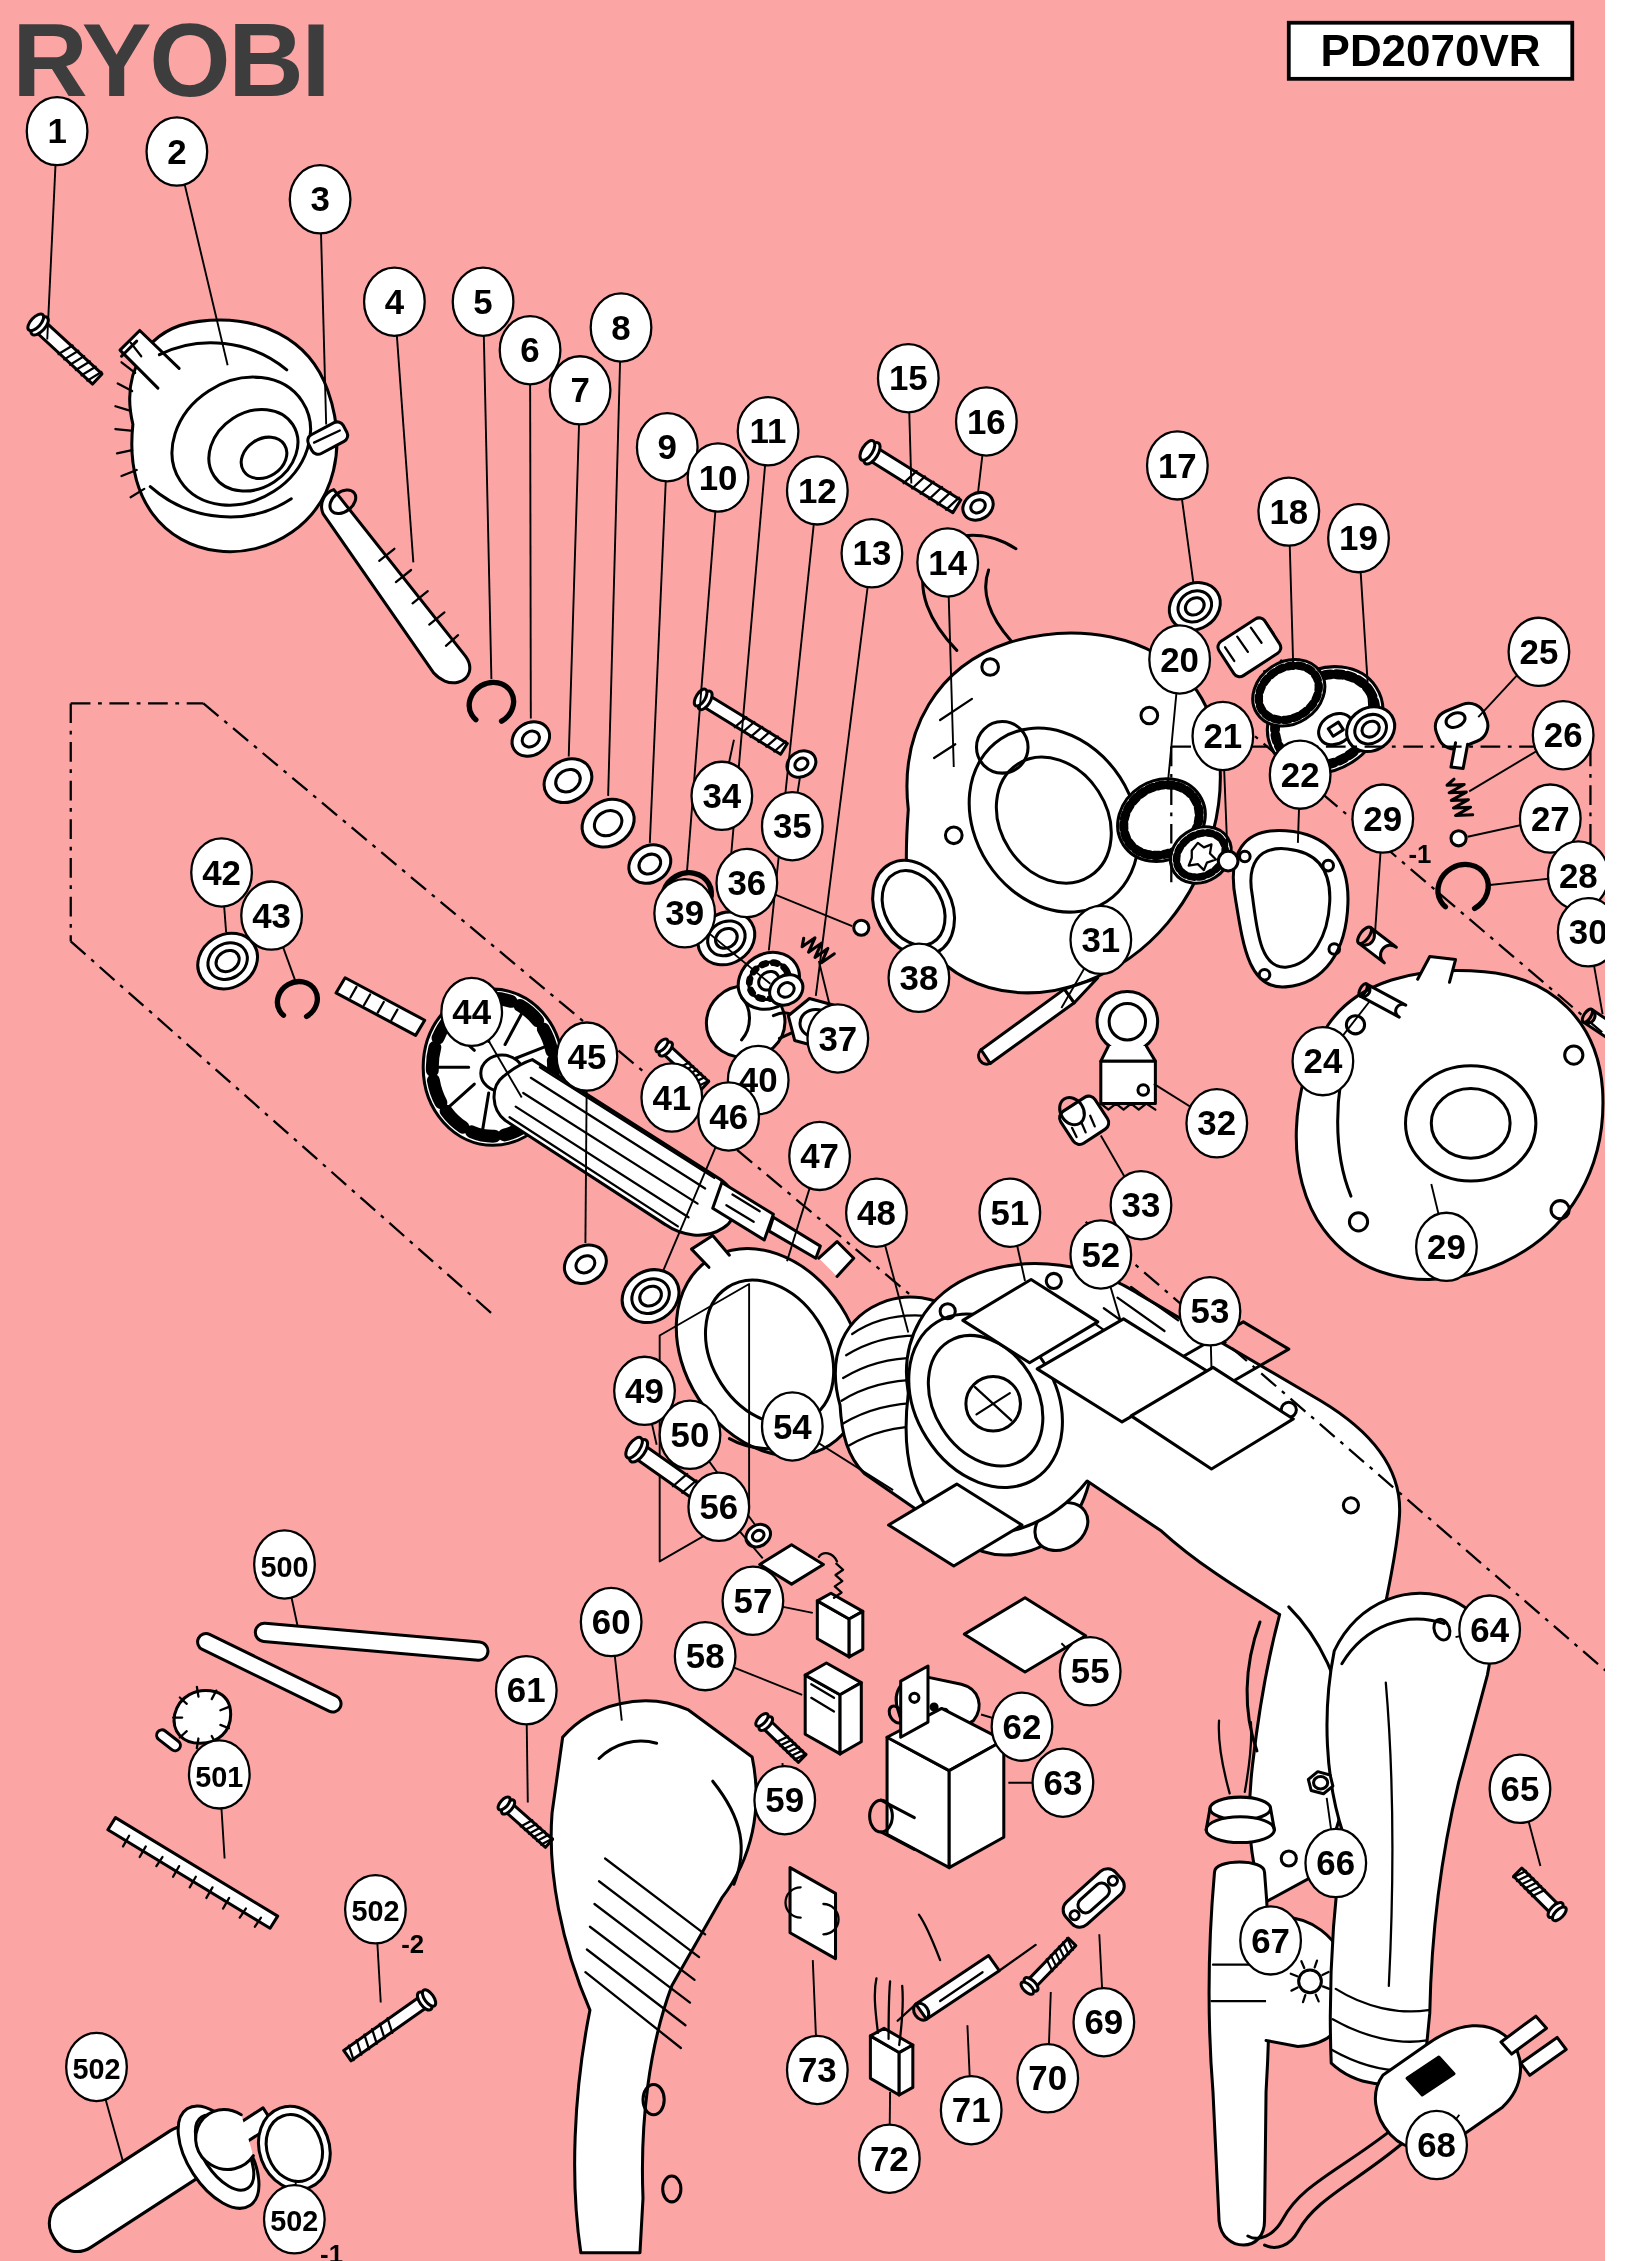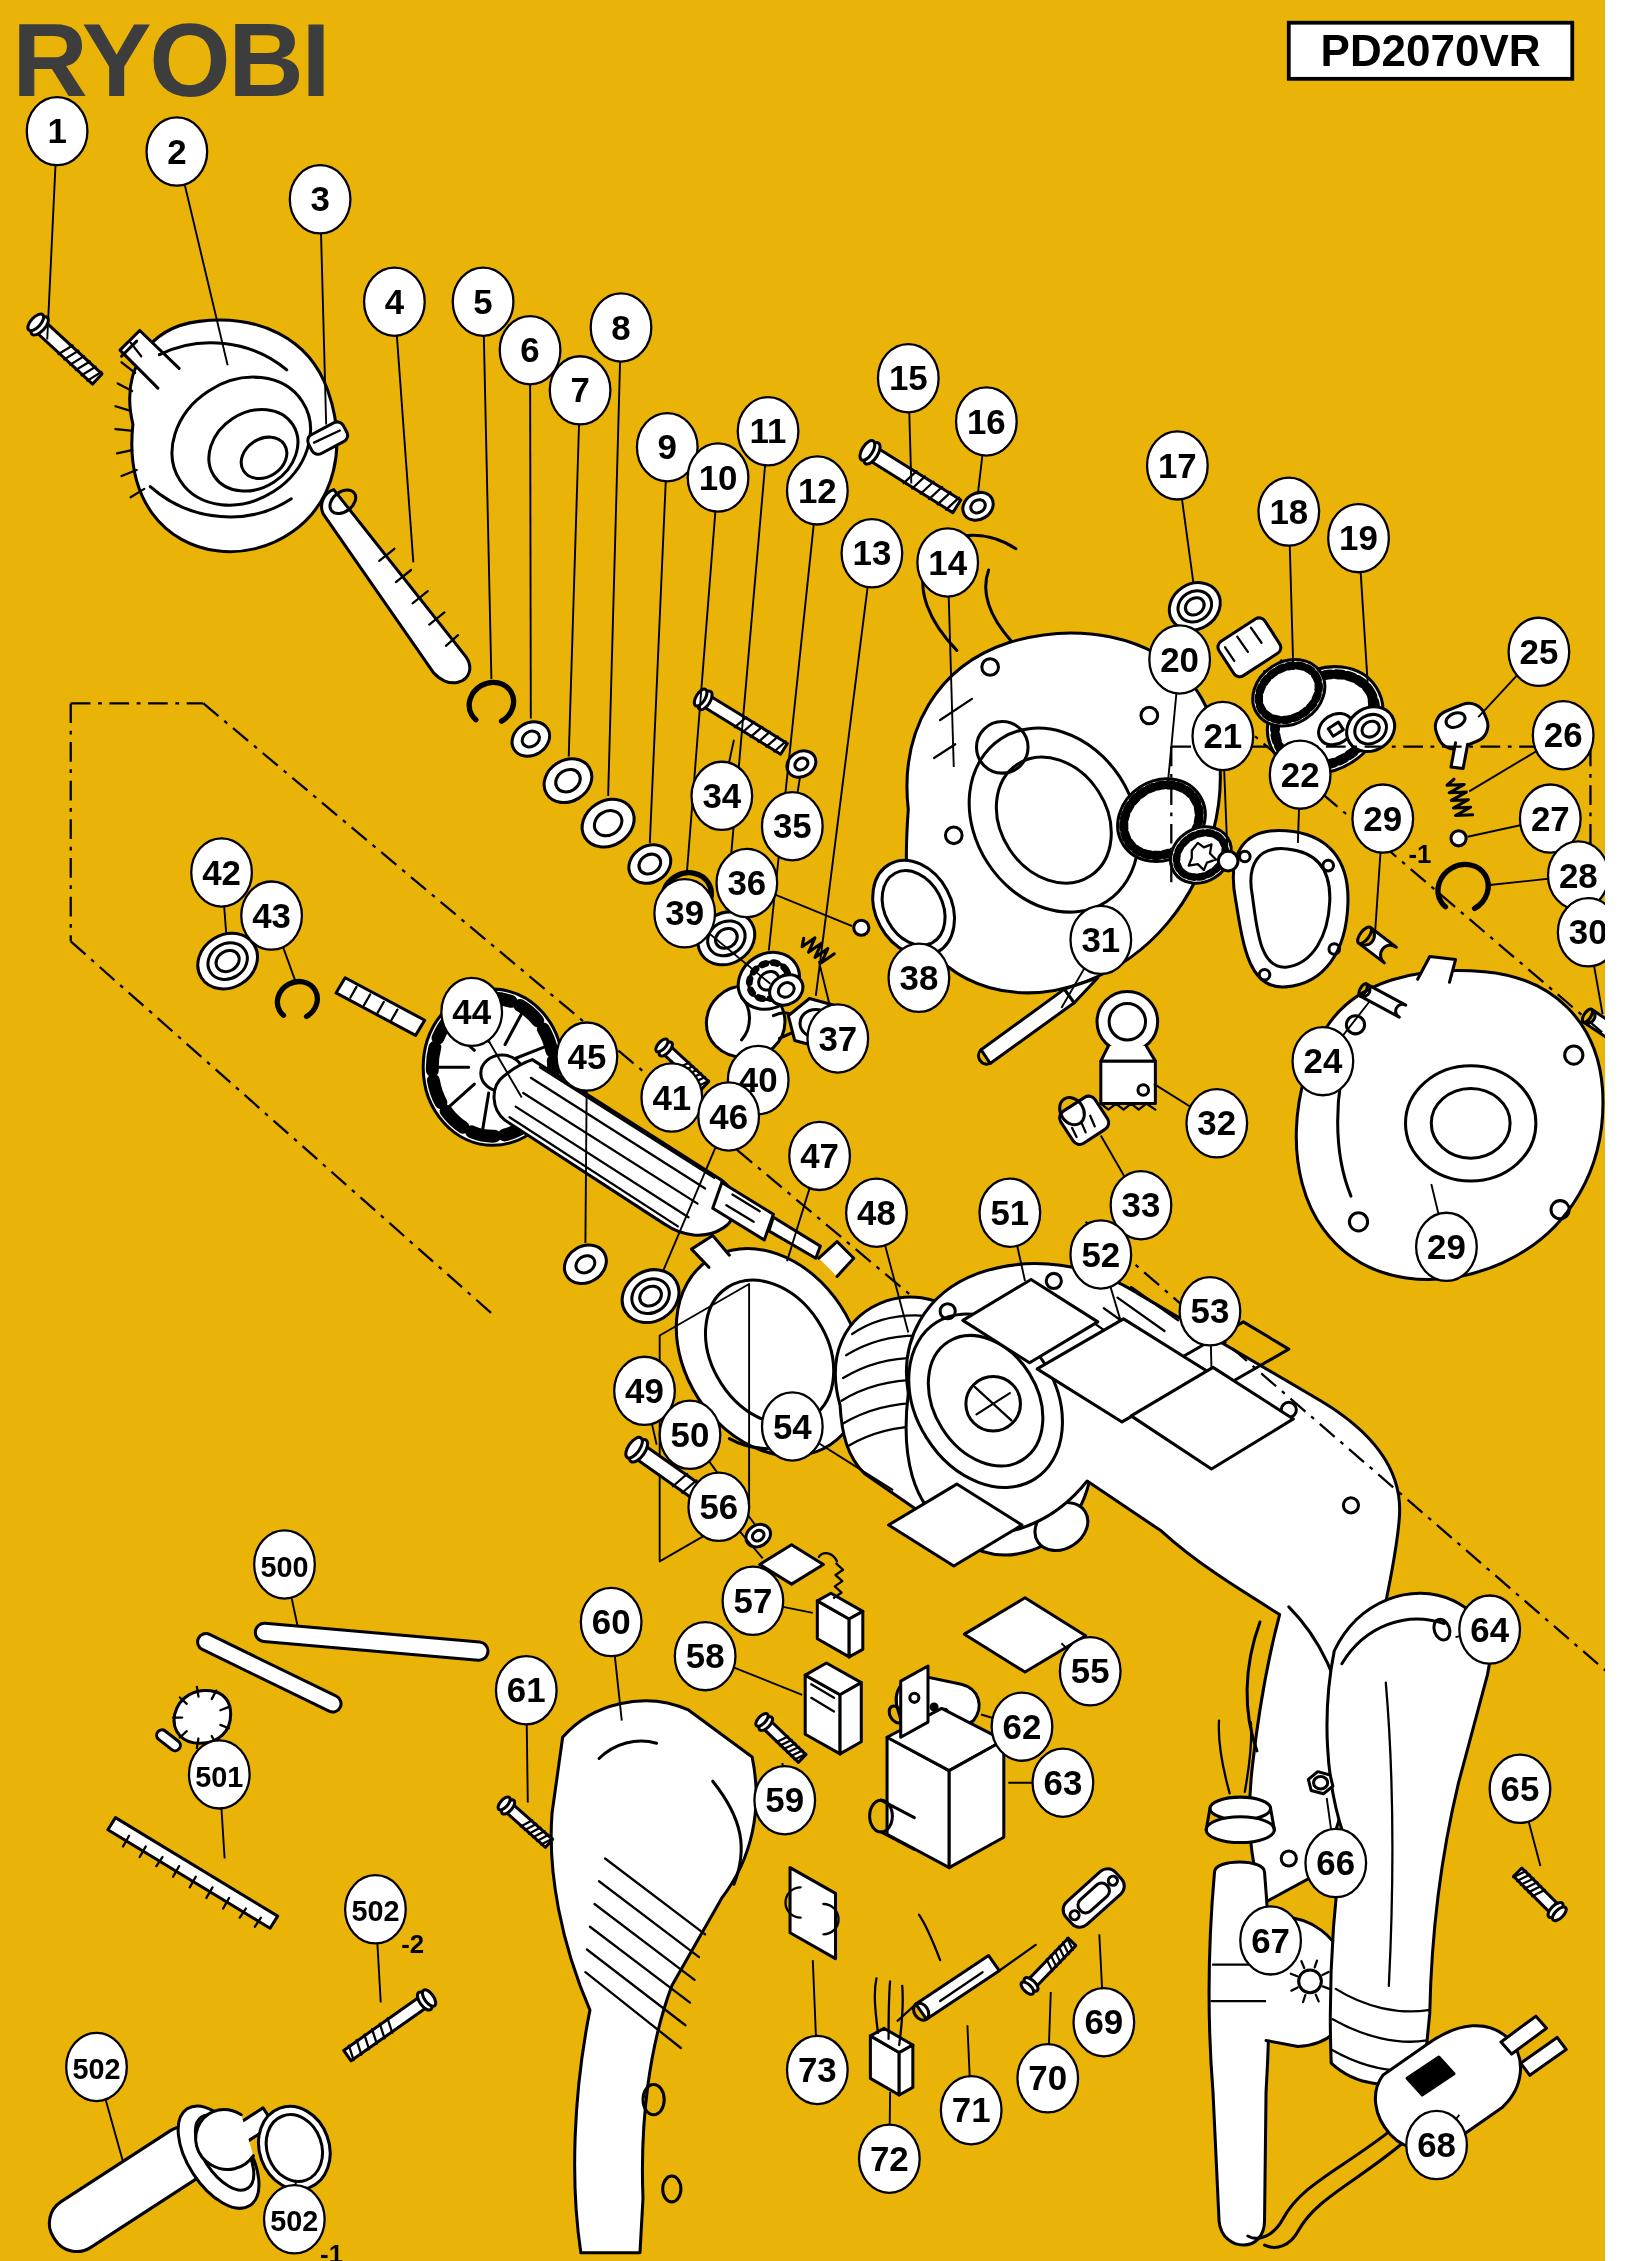--- a/index.html
+++ b/index.html
@@ -1,16 +1,16 @@
 <!DOCTYPE html>
 <html style="font-size:12px"><head>
 <meta charset="utf-8">
 <style>
   html,body{margin:0;padding:0;background:#fff;}
-  #stage{position:relative;width:1605px;height:2261px;background:#eab308;overflow:hidden;}
+  #stage{position:relative;width:1605px;height:2261px;background:#fca5a5;overflow:hidden;}
   svg{display:block;position:absolute;left:0;top:0;}
   text{font-family:"Liberation Sans",sans-serif;}
   .art{stroke:#000;fill:none;stroke-width:4;stroke-linecap:round;stroke-linejoin:round;}
   .logo-text{font-weight:bold;letter-spacing:-3px;}
   .model-text{font-weight:bold;}
 </style>
 </head>
 <body>
 
 <div id="stage">

